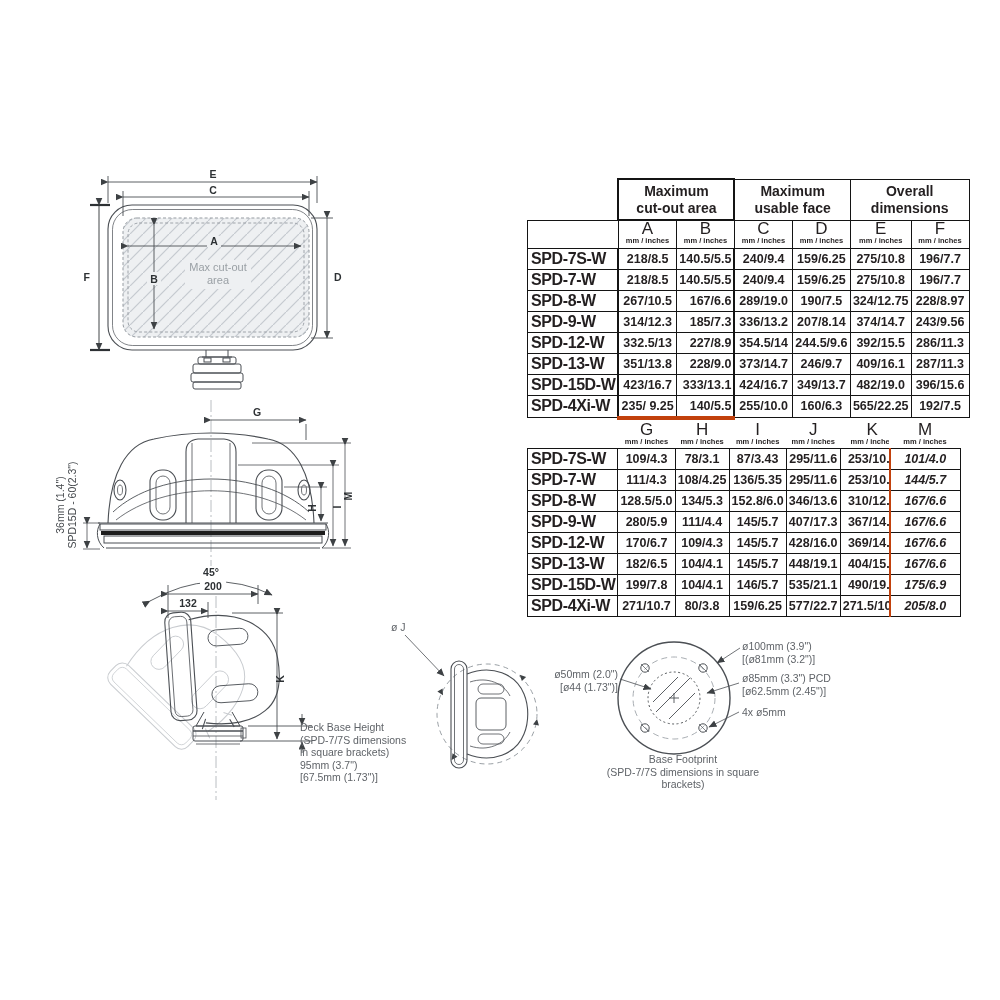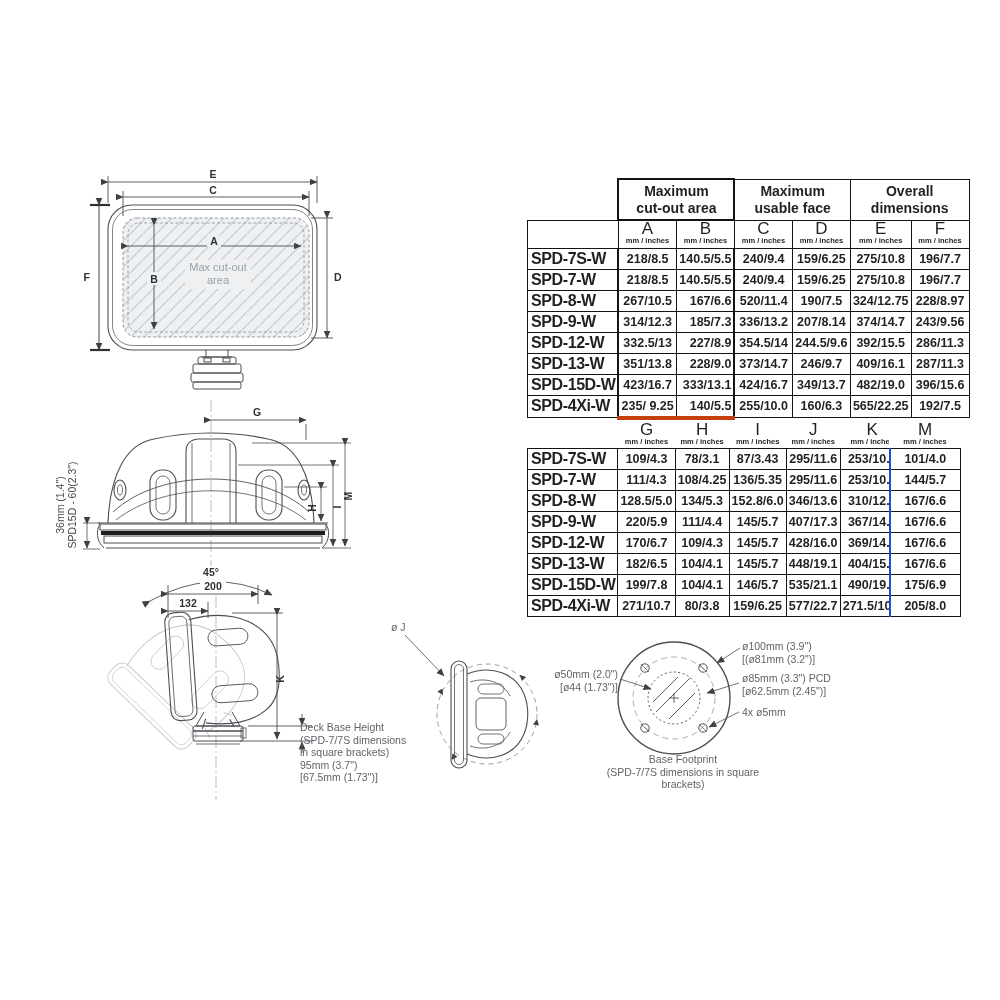--- a/index.html
+++ b/index.html
@@ -19,21 +19,21 @@
   .grp{font-size:14px;font-weight:600;text-align:center;line-height:17px;}
   .g1{border:2px solid #141414 !important;}
   .t1 td.c1{border-left:2px solid #141414;}
   .t1 td.c2{border-right:2px solid #141414;text-align:right;}
   .t1 tr.last td.c1,.t1 tr.last td.c2{border-bottom:4px solid #c2410c;}
   .blank{border:none !important;background:#fff;}
   .colh{text-align:center;vertical-align:top;padding-top:0;}
   .cl{display:block;font-size:17px;font-weight:400;line-height:16px;}
   .cu{display:block;font-size:7.5px;font-weight:bold;line-height:8px;}
   .fl{border:none !important;}               
-  .t2m td.c6{border-left:2px solid #1d4ed8;}
+  .t2m td.c6{border-left:2px solid #c2410c;font-style:italic;}
 </style>
 </head>
 <body>
 
 <div class="page">
 
   <svg class="abs" style="left:70px;top:155px;" width="290" height="245" viewBox="70 155 290 245">
     <defs>
       <pattern id="hatch" patternUnits="userSpaceOnUse" width="13" height="13">
         <rect width="13" height="13" fill="#eef0f2"></rect>
@@ -369,21 +369,21 @@
           <td class="c2">140.5/5.5</td>
           <td class="c3">240/9.4</td>
           <td class="c4">159/6.25</td>
           <td class="c5">275/10.8</td>
           <td class="c6">196/7.7</td>
         </tr>
         <tr>
           <td class="c0">SPD-8-W</td>
           <td class="c1">267/10.5</td>
           <td class="c2">167/6.6</td>
-          <td class="c3">520/11.4</td>
+          <td class="c3">289/19.0</td>
           <td class="c4">190/7.5</td>
           <td class="c5">324/12.75</td>
           <td class="c6">228/8.97</td>
         </tr>
         <tr>
           <td class="c0">SPD-9-W</td>
           <td class="c1">314/12.3</td>
           <td class="c2">185/7.3</td>
           <td class="c3">336/13.2</td>
           <td class="c4">207/8.14</td>
@@ -483,21 +483,21 @@
         <tr>
           <td class="c0">SPD-8-W</td>
           <td class="c1">128.5/5.0</td>
           <td class="c2">134/5.3</td>
           <td class="c3">152.8/6.0</td>
           <td class="c4">346/13.6</td>
           <td class="c5">310/12.2</td>
         </tr>
         <tr>
           <td class="c0">SPD-9-W</td>
-          <td class="c1">220/5.9</td>
+          <td class="c1">280/5.9</td>
           <td class="c2">111/4.4</td>
           <td class="c3">145/5.7</td>
           <td class="c4">407/17.3</td>
           <td class="c5">367/14.4</td>
         </tr>
         <tr>
           <td class="c0">SPD-12-W</td>
           <td class="c1">170/6.7</td>
           <td class="c2">109/4.3</td>
           <td class="c3">145/5.7</td>

